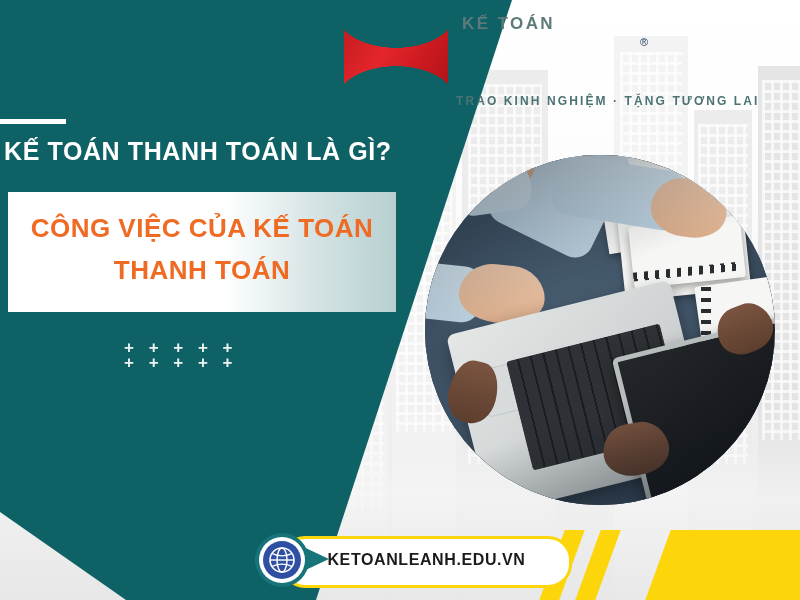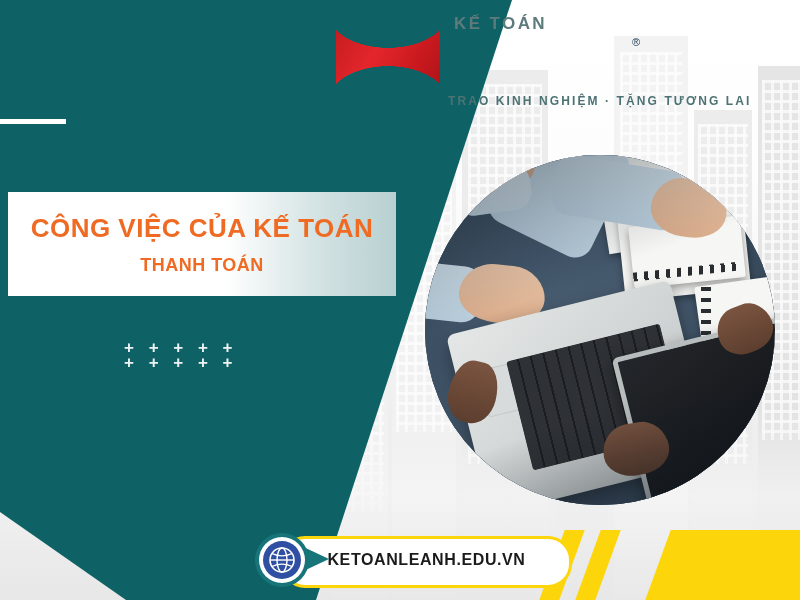--- a/index.html
+++ b/index.html
@@ -39,21 +39,21 @@
     background:#0e6164;
     clip-path:polygon(0 0, 512px 0, 316px 600px, 126px 600px, 0 512px);
   }
 
   
   .rule{
     position:absolute;left:0;top:119px;width:66px;height:5px;background:#ffffff;
   }
 
   
-  .logo{position:absolute;left:336px;top:8px;width:312px;height:100px;}
+  .logo{position:absolute;left:344px;top:8px;width:312px;height:100px;}
   .logo-mark{
     position:absolute;left:0;top:4px;width:104px;height:90px;
     background:linear-gradient(120deg,#c01b1f 0%,#e4262b 40%,#c8191e 72%,#a81318 100%);
     clip-path: polygon(
       0% 0%, 100% 0%, 100% 100%, 0% 100%,
       0% 100%, 0% 100%);
     -webkit-mask-image:
       radial-gradient(ellipse 58% 40% at 50% 0%, transparent 99%, #000 100%),
       radial-gradient(ellipse 58% 40% at 50% 100%, transparent 99%, #000 100%);
     -webkit-mask-composite:source-in;
@@ -84,29 +84,29 @@
 
   
   .headline{
     position:absolute;left:4px;top:137px;
     font-size:25px;font-weight:700;letter-spacing:.6px;color:#ffffff;
     white-space:nowrap;
   }
 
   
   .subbox{
-    position:absolute;left:8px;top:192px;width:388px;height:104px;
+    position:absolute;left:8px;top:192px;width:388px;height:120px;
     background:linear-gradient(90deg,#ffffff 0%,#ffffff 56%,rgba(255,255,255,.82) 80%,rgba(255,255,255,.70) 100%);
   }
   .subbox .l1,.subbox .l2{
     position:absolute;width:100%;text-align:center;
     color:#ef6a23;font-weight:700;letter-spacing:.5px;
   }
   .subbox .l1{top:21px;font-size:26px;}
-  .subbox .l2{top:63px;font-size:18px;}
+  .subbox .l2{top:63px;font-size:26px;}
 
   
   .plusses{
     position:absolute;left:124px;top:340px;
     color:#ffffff;opacity:.92;
     font-size:17px;font-weight:700;line-height:15px;letter-spacing:5px;
     white-space:pre;
   }
 
   
@@ -252,20 +252,21 @@
   <div class="teal-panel"></div>
   <div class="rule"></div>
 
   <div class="logo">
     <div class="logo-mark"></div>
     <div class="logo-kt">KẾ TOÁN</div>
     <div class="logo-reg">®</div>
     <div class="logo-tag">TRAO KINH NGHIỆM · TẶNG TƯƠNG LAI</div>
   </div>
 
+  <div class="headline">KẾ TOÁN THANH TOÁN LÀ GÌ?</div>
 
   <div class="subbox">
     <div class="l1">CÔNG VIỆC CỦA KẾ TOÁN</div>
     <div class="l2">THANH TOÁN</div>
   </div>
 
   <div class="plusses"><span>+ + + + +</span>
 <span>+ + + + +</span></div>
 
   <div class="photo">

